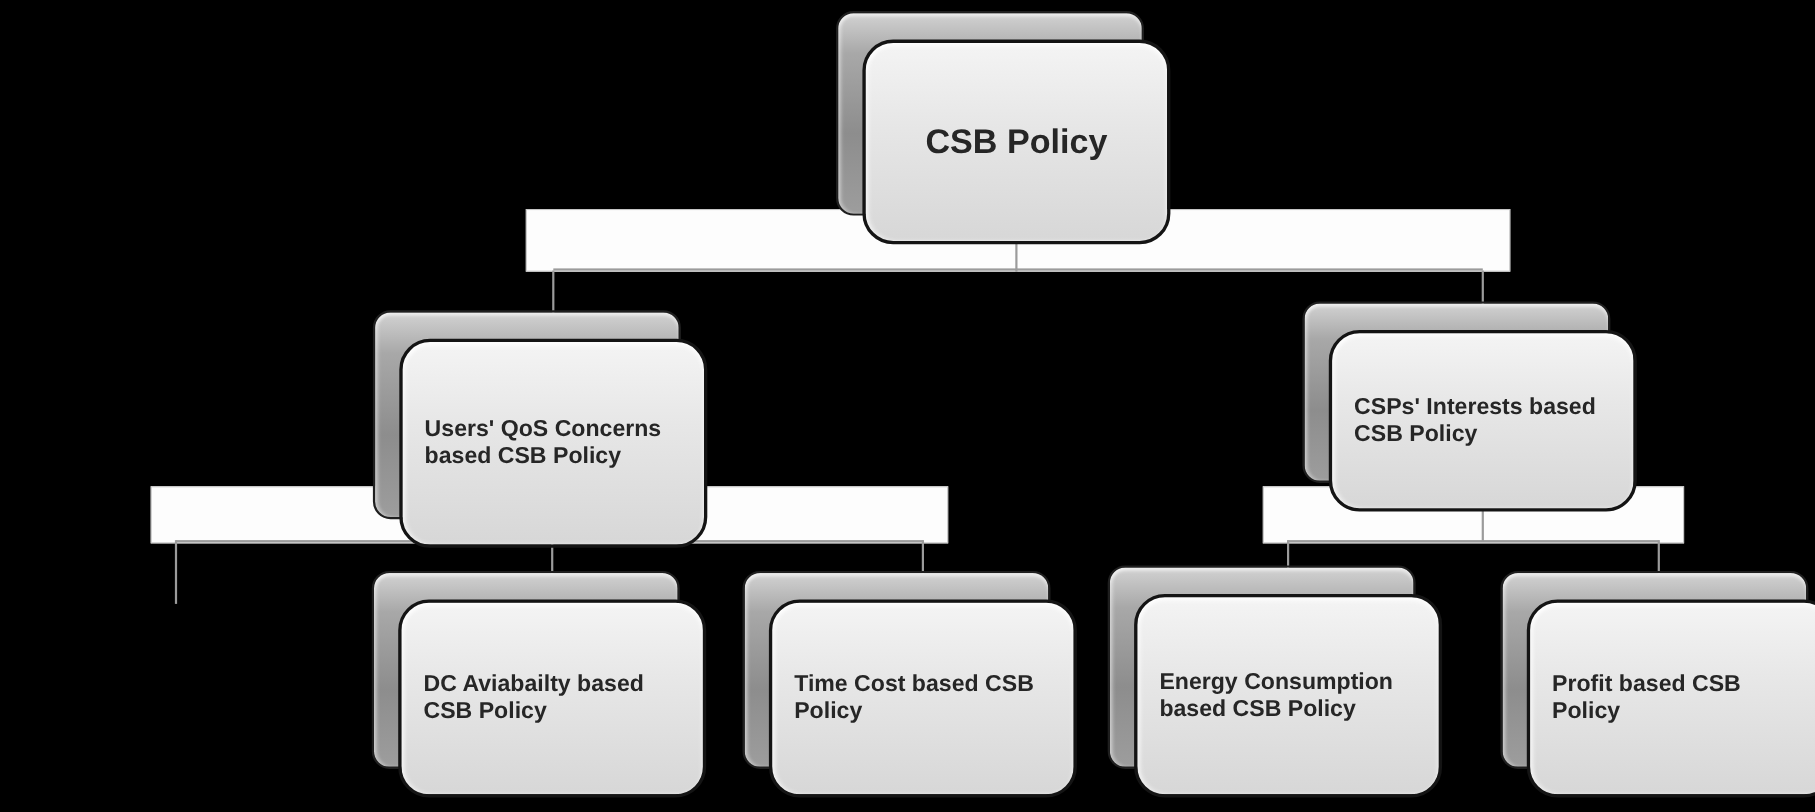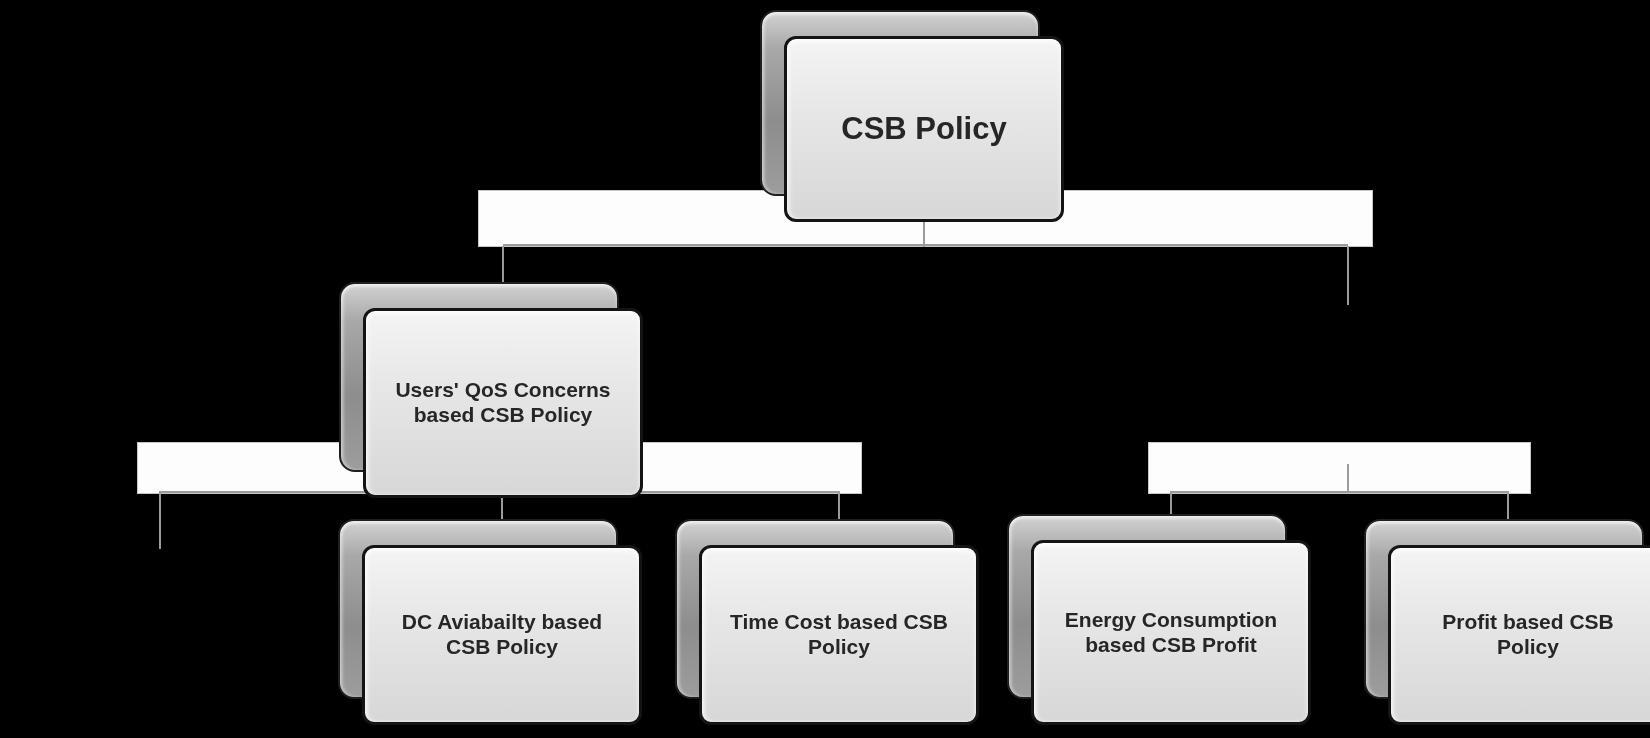--- a/index.html
+++ b/index.html
@@ -39,27 +39,27 @@
     width: 100%; height: 100%;
     border: 2px solid #1f1f1f;
     border-radius: 16px;
     background: linear-gradient(180deg, #d2d2d2 0%, #a8a8a8 20%, #8d8d8d 60%, #9d9d9d 100%);
     box-shadow: inset 0 3px 3px rgba(255,255,255,0.55), inset 3px 0 3px rgba(255,255,255,0.35);
   }
   .node .box {
     position: absolute;
     left: 0; top: 0; right: 0; bottom: 0;
     border: 3px solid #141414;
-    border-radius: 12px;
+    border-radius: 28px;
     background: linear-gradient(180deg, #f4f4f4 0%, #e7e7e7 40%, #d7d7d7 100%);
     box-shadow: inset 0 3px 5px rgba(255,255,255,0.85), inset 3px 0 4px rgba(255,255,255,0.5);
     display: flex;
     align-items: center;
     justify-content: center;
-    text-align: center;
+    text-align: left;
   }
   .label {
     font-weight: bold;
     color: #262626;
     line-height: 1.18;
     padding: 0 20px;
   }
   .root .label { font-size: 31px; }
   .l2 .label, .l3 .label { font-size: 21px; }
 </style>
@@ -93,40 +93,46 @@
     </div>
   </div>
 
   <div class="node l2" style="left:363px; top:308px; width:280px; height:190px;">
     <div class="shadow"></div>
     <div class="box">
       <span class="label">Users' QoS Concerns based CSB Policy</span>
     </div>
   </div>
 
+  <div class="node l2" style="left:1208px; top:300px; width:280px; height:165px;">
+    <div class="shadow"></div>
+    <div class="box">
+      <span class="label">CSPs' Interests based CSB Policy</span>
+    </div>
+  </div>
 
 
   <div class="node l3" style="left:362px; top:545px; width:280px; height:180px;">
     <div class="shadow"></div>
     <div class="box">
       <span class="label">DC Aviabailty based CSB Policy</span>
     </div>
   </div>
 
   <div class="node l3" style="left:699px; top:545px; width:280px; height:180px;">
     <div class="shadow"></div>
     <div class="box">
       <span class="label">Time Cost based CSB Policy</span>
     </div>
   </div>
 
   <div class="node l3" style="left:1031px; top:540px; width:280px; height:185px;">
     <div class="shadow"></div>
     <div class="box">
-      <span class="label">Energy Consumption based CSB Profit</span>
+      <span class="label">Energy Consumption based CSB Policy</span>
     </div>
   </div>
 
   <div class="node l3" style="left:1368px; top:545px; width:280px; height:180px;margin-left:20px;">
     <div class="shadow"></div>
     <div class="box">
       <span class="label">Profit based CSB Policy</span>
     </div>
   </div>
 

